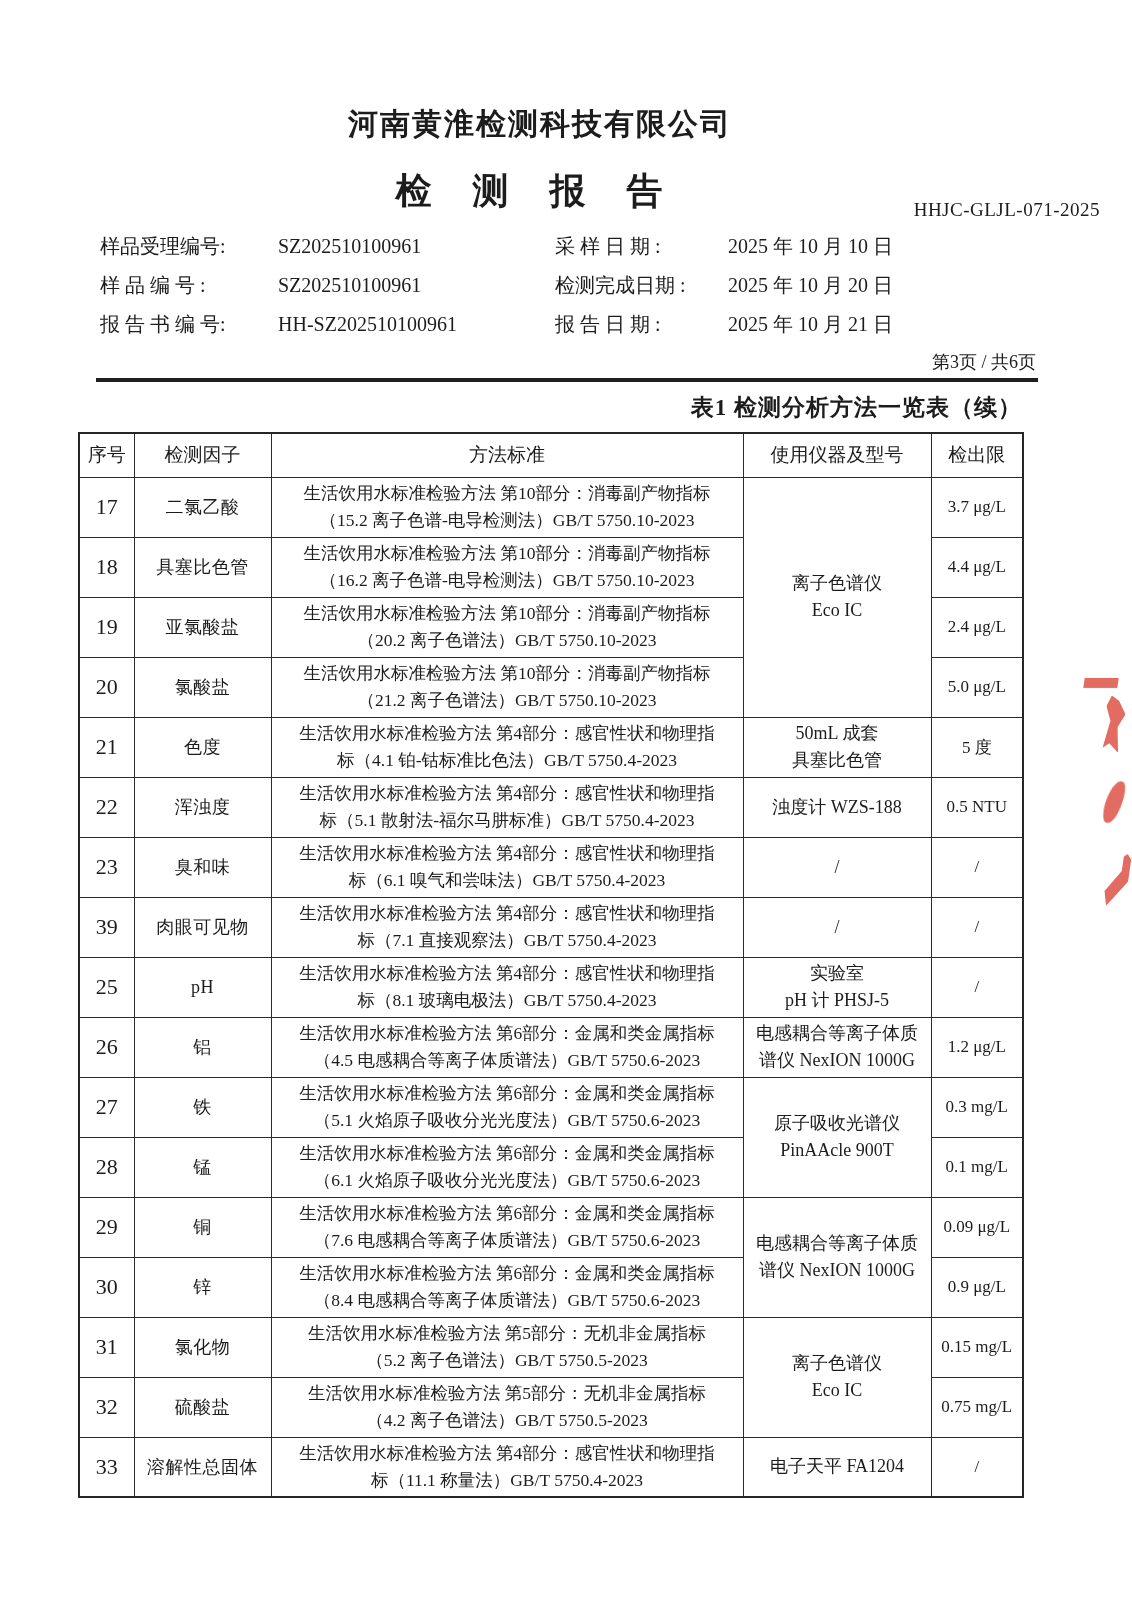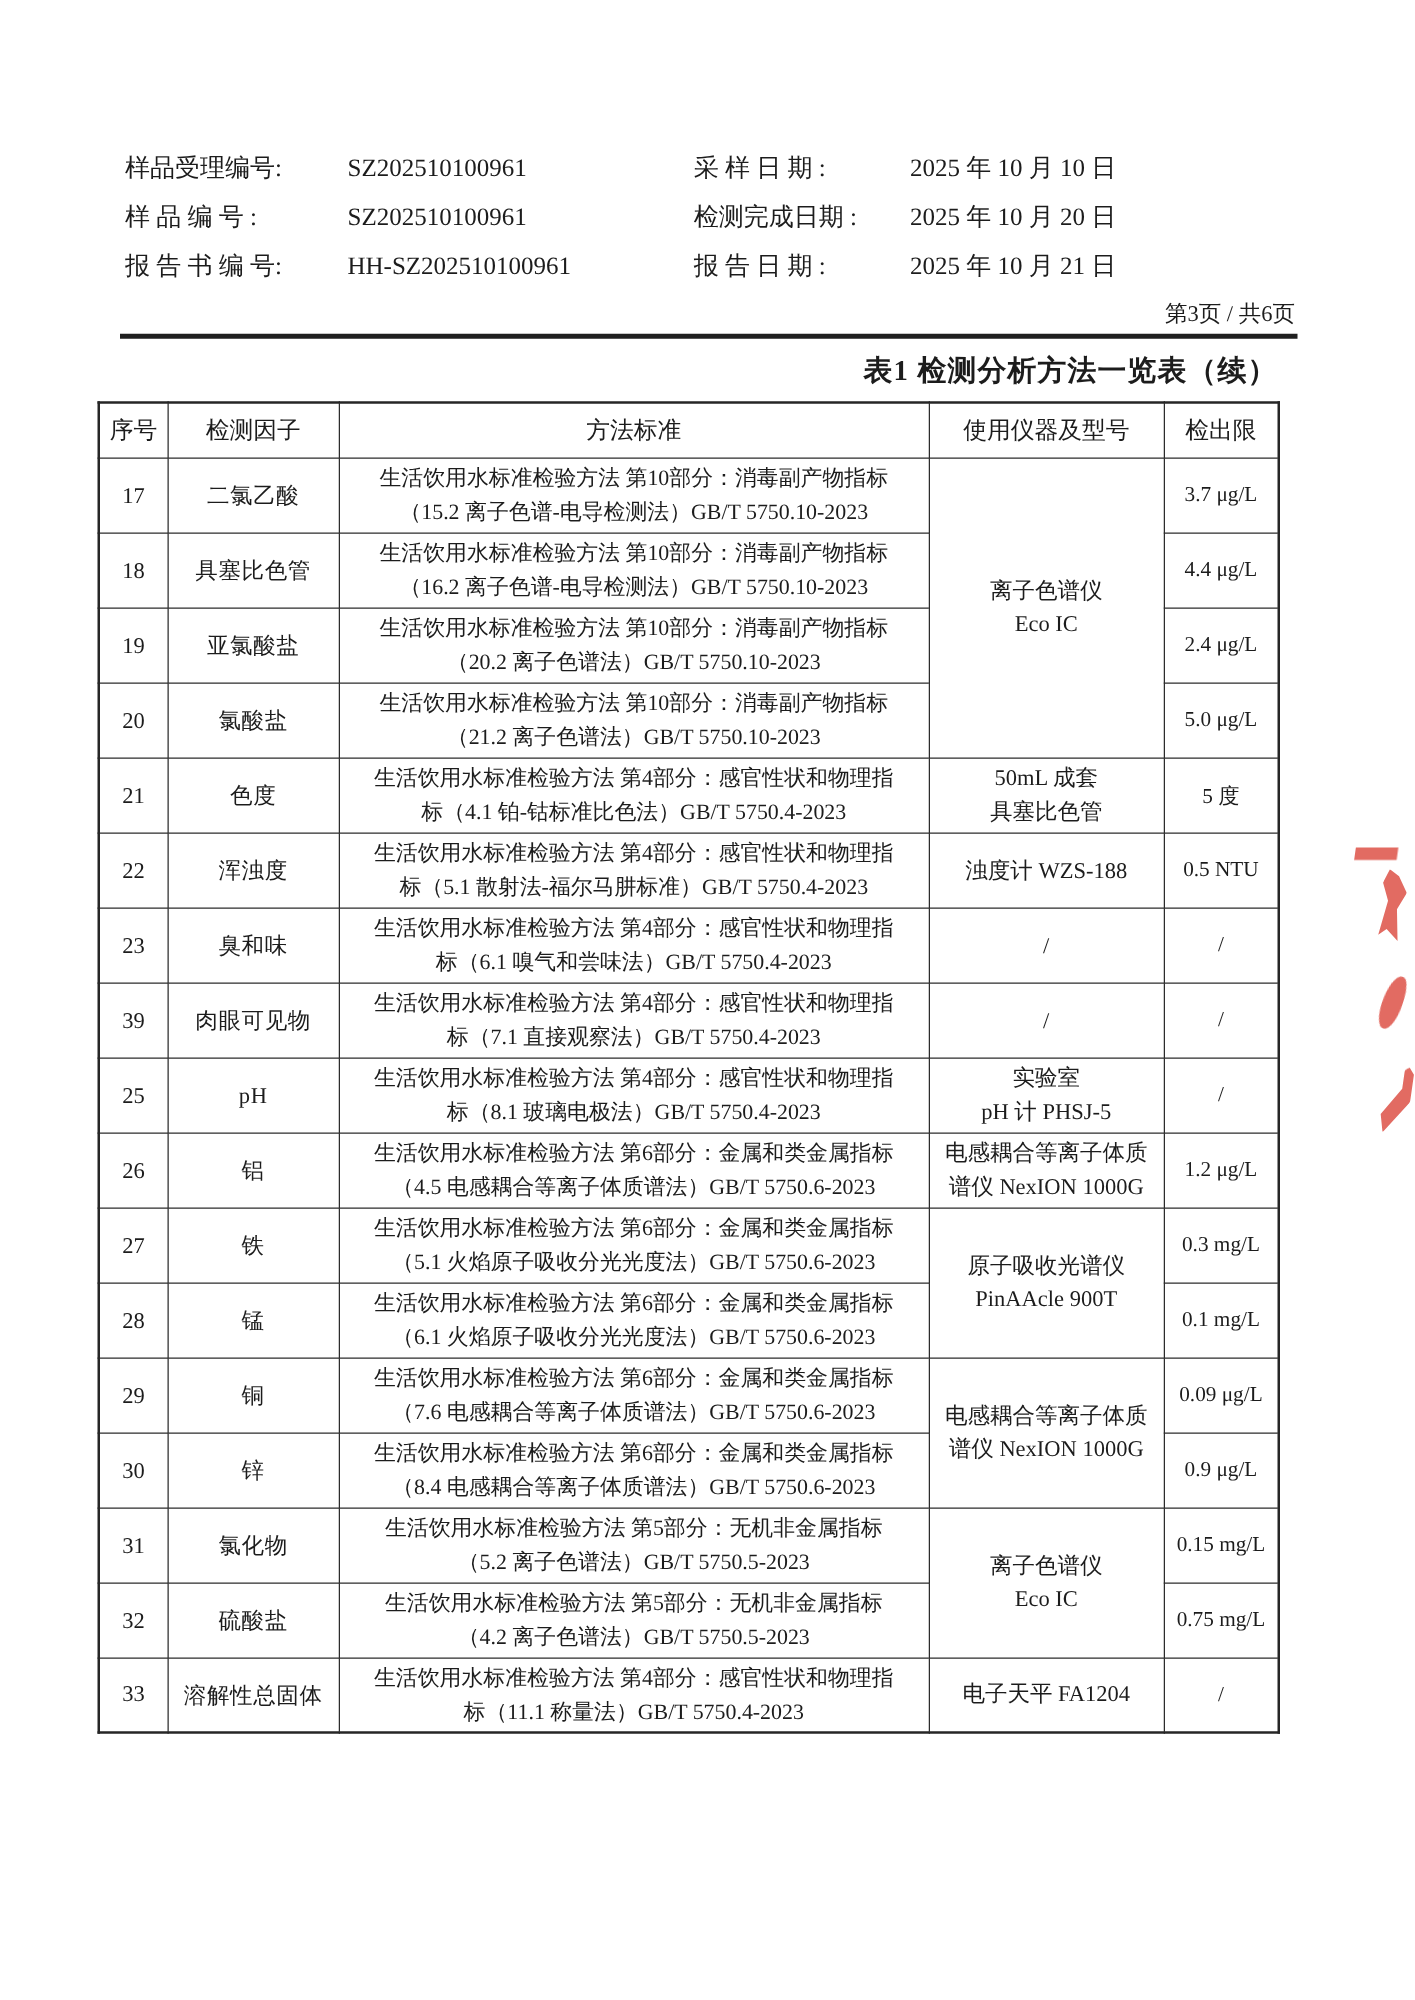--- a/index.html
+++ b/index.html
@@ -40,21 +40,21 @@
     border-collapse:collapse; margin-top:9px; width:944px; table-layout:fixed;
     border:2px solid #262626;
   }
   table.methods th, table.methods td {
     border:1px solid #2c2c2c; text-align:center; vertical-align:middle;
     padding:2px 3px; overflow:hidden;
   }
   table.methods thead tr { height:44px; }
   table.methods th { font-size:19px; font-weight:normal;margin-top:48px; }
   table.methods tbody tr { height:60px; }
-  td.c-no { font-size:18px; }
+  td.c-no { font-size:22px; }
   td.c-factor { font-size:18px; letter-spacing:0.5px; }
   td.c-method { font-size:17.5px; }
   td.c-method div { line-height:27px; white-space:nowrap; }
   td.c-instr { font-size:18px; }
   td.c-instr div { line-height:27px; }
   td.c-limit { font-size:17px; white-space:nowrap; }
 
   .stamp { position:absolute; top:672px; right:0; width:58px; height:240px; pointer-events:none; }
   .stamp .frag { position:absolute; opacity:0.75; filter:blur(0.6px); }
   .frag-bar   { right:14px; top:6px;   width:34px; height:10px; transform:skewX(-8deg); }
@@ -64,21 +64,26 @@
                 transform:rotate(18deg); opacity:0.6; }
   .frag-curve { right:4px;  top:178px; width:20px; height:58px; border-radius:50% 50% 40% 60%;
                 transform:rotate(32deg); opacity:0.55;
                 clip-path:polygon(0 0,55% 10%,100% 45%,70% 100%,25% 80%,45% 35%); }
 </style>
 </head>
 <body>
 
 <div class="page">
 
-
+  <div class="company">河南黄淮检测科技有限公司</div>
+
+  <div class="title-row">
+    <div class="report-title">检 测 报 告</div>
+    <div class="report-code">HHJC-GLJL-071-2025</div>
+  </div>
 
   <div class="fields">
     <div class="field-row">
       <span class="field-label">样品受理编号:</span>
       <span class="field-value">SZ202510100961</span>
       <span class="field-label">采 样 日 期 :</span>
       <span class="field-value">2025 年 10 月 10 日</span>
     </div>
     <div class="field-row">
       <span class="field-label">样 品 编 号 :</span>

